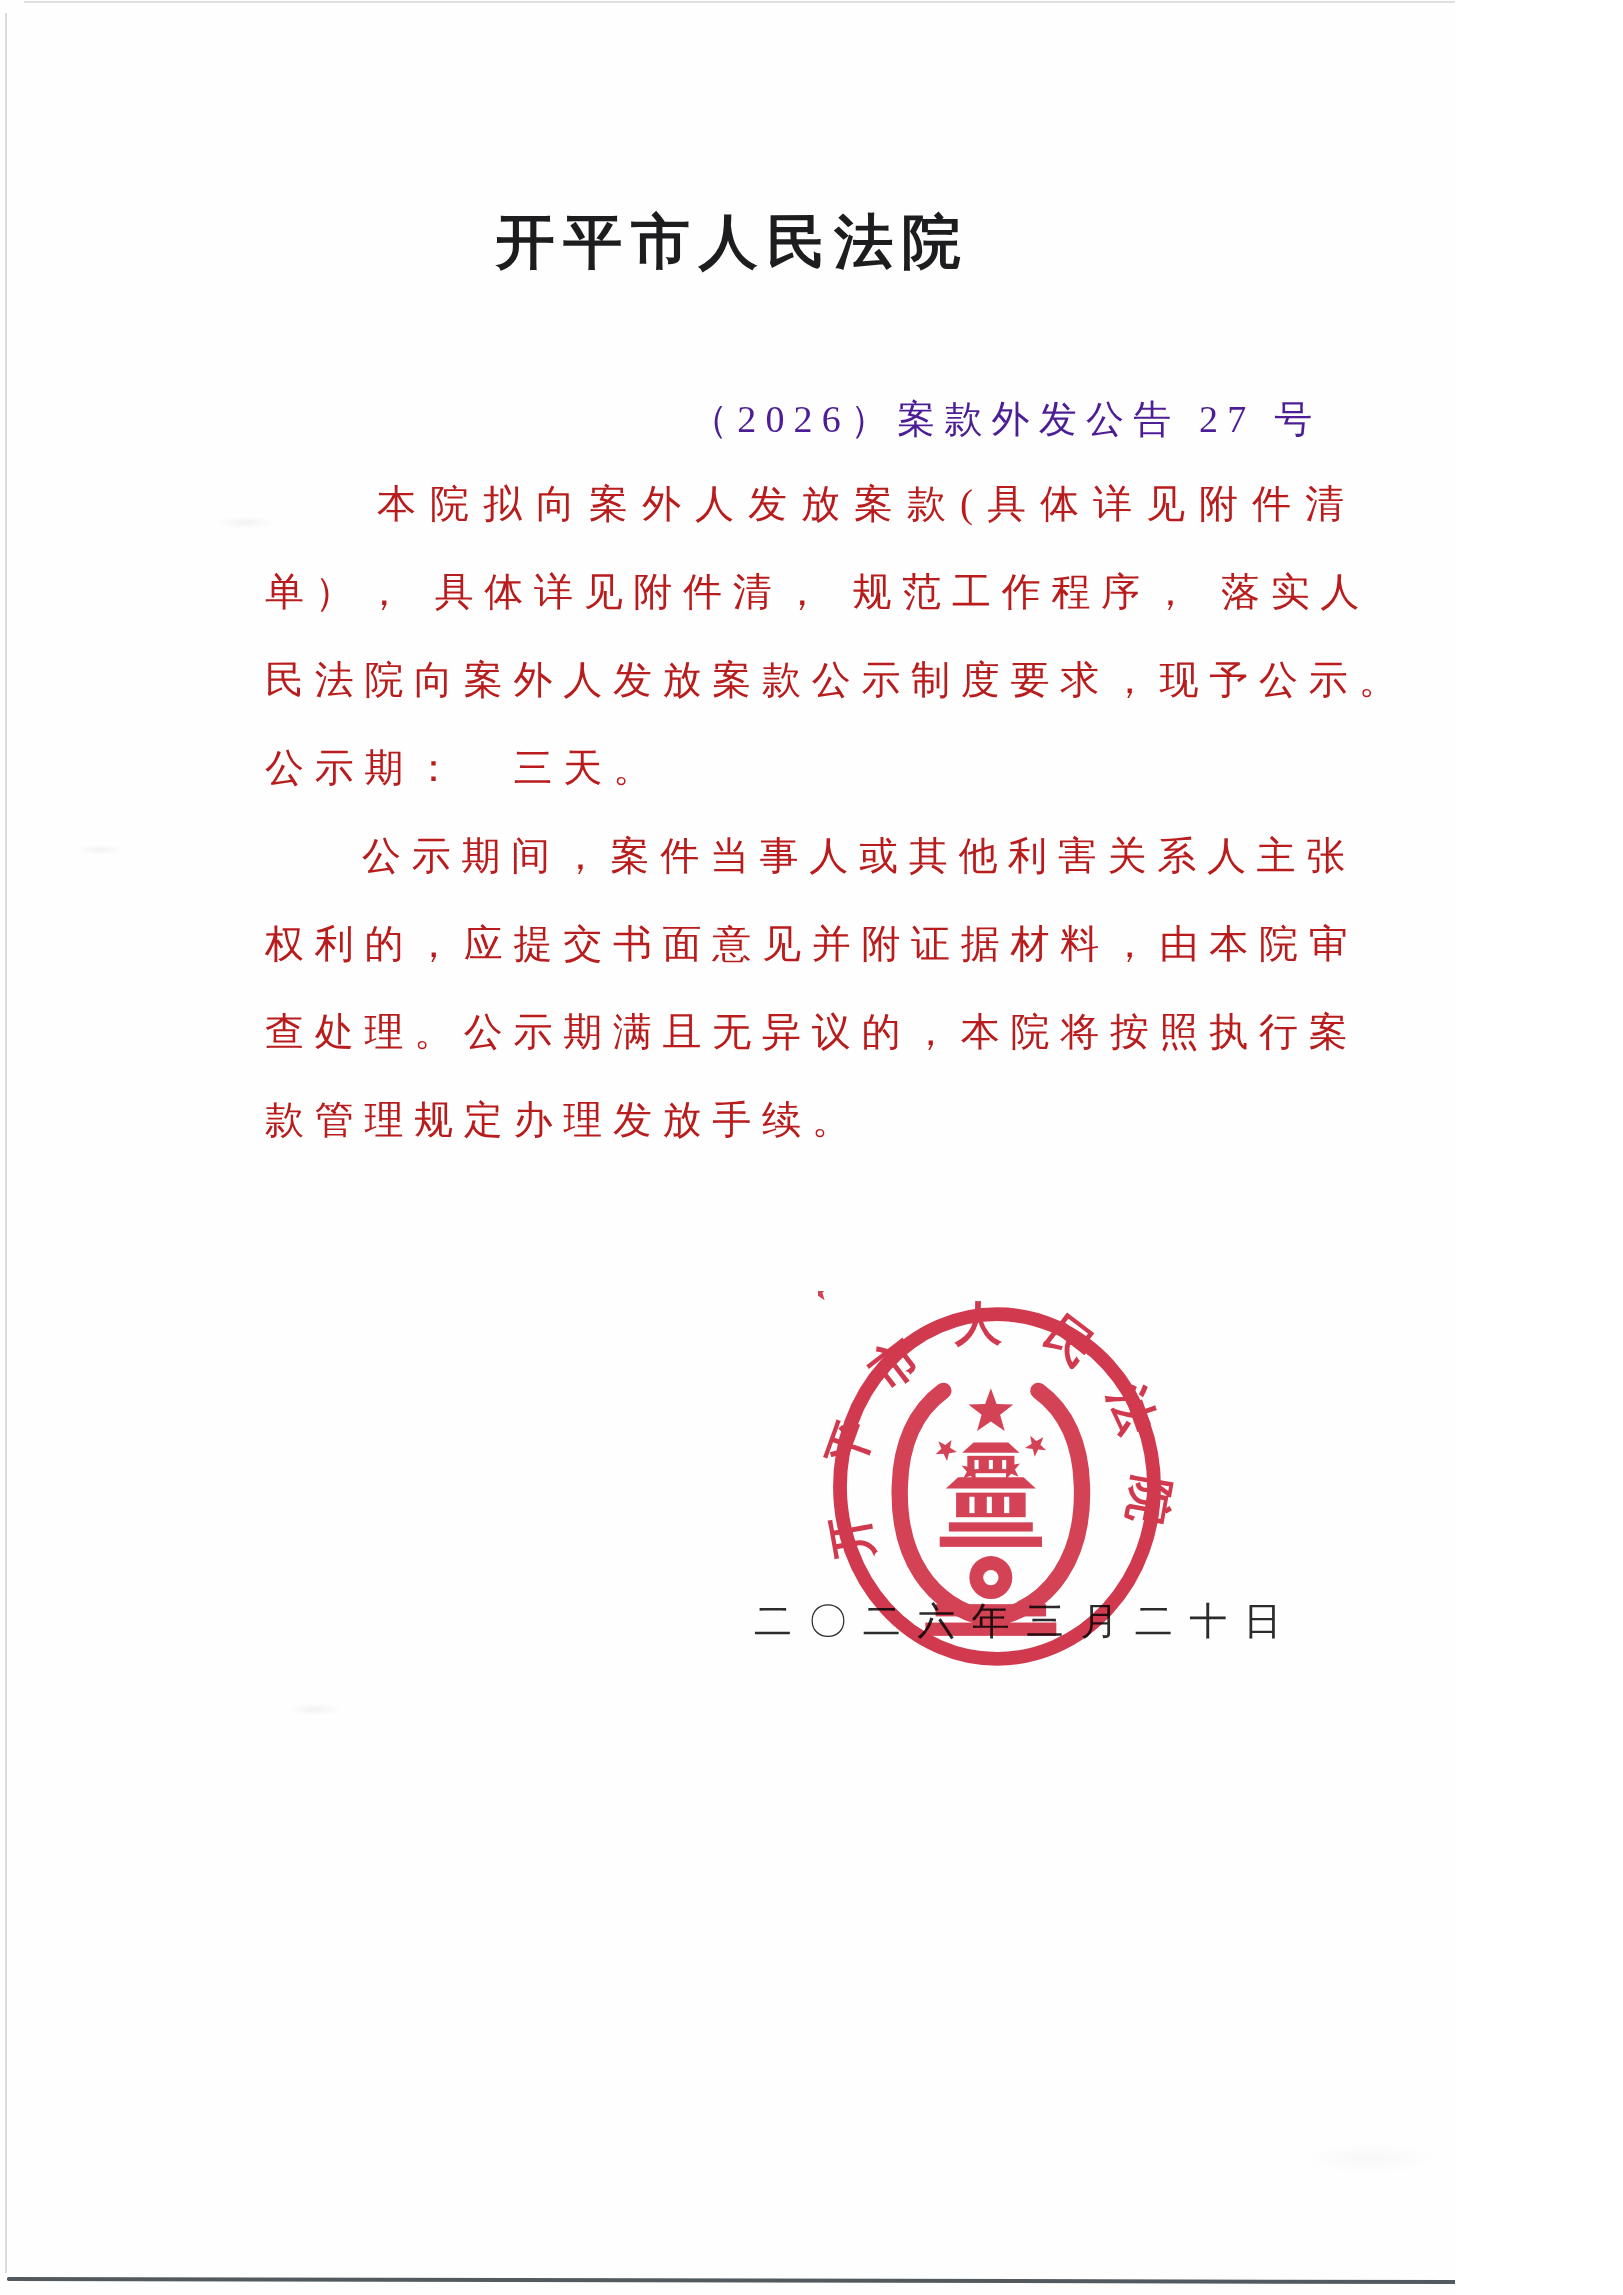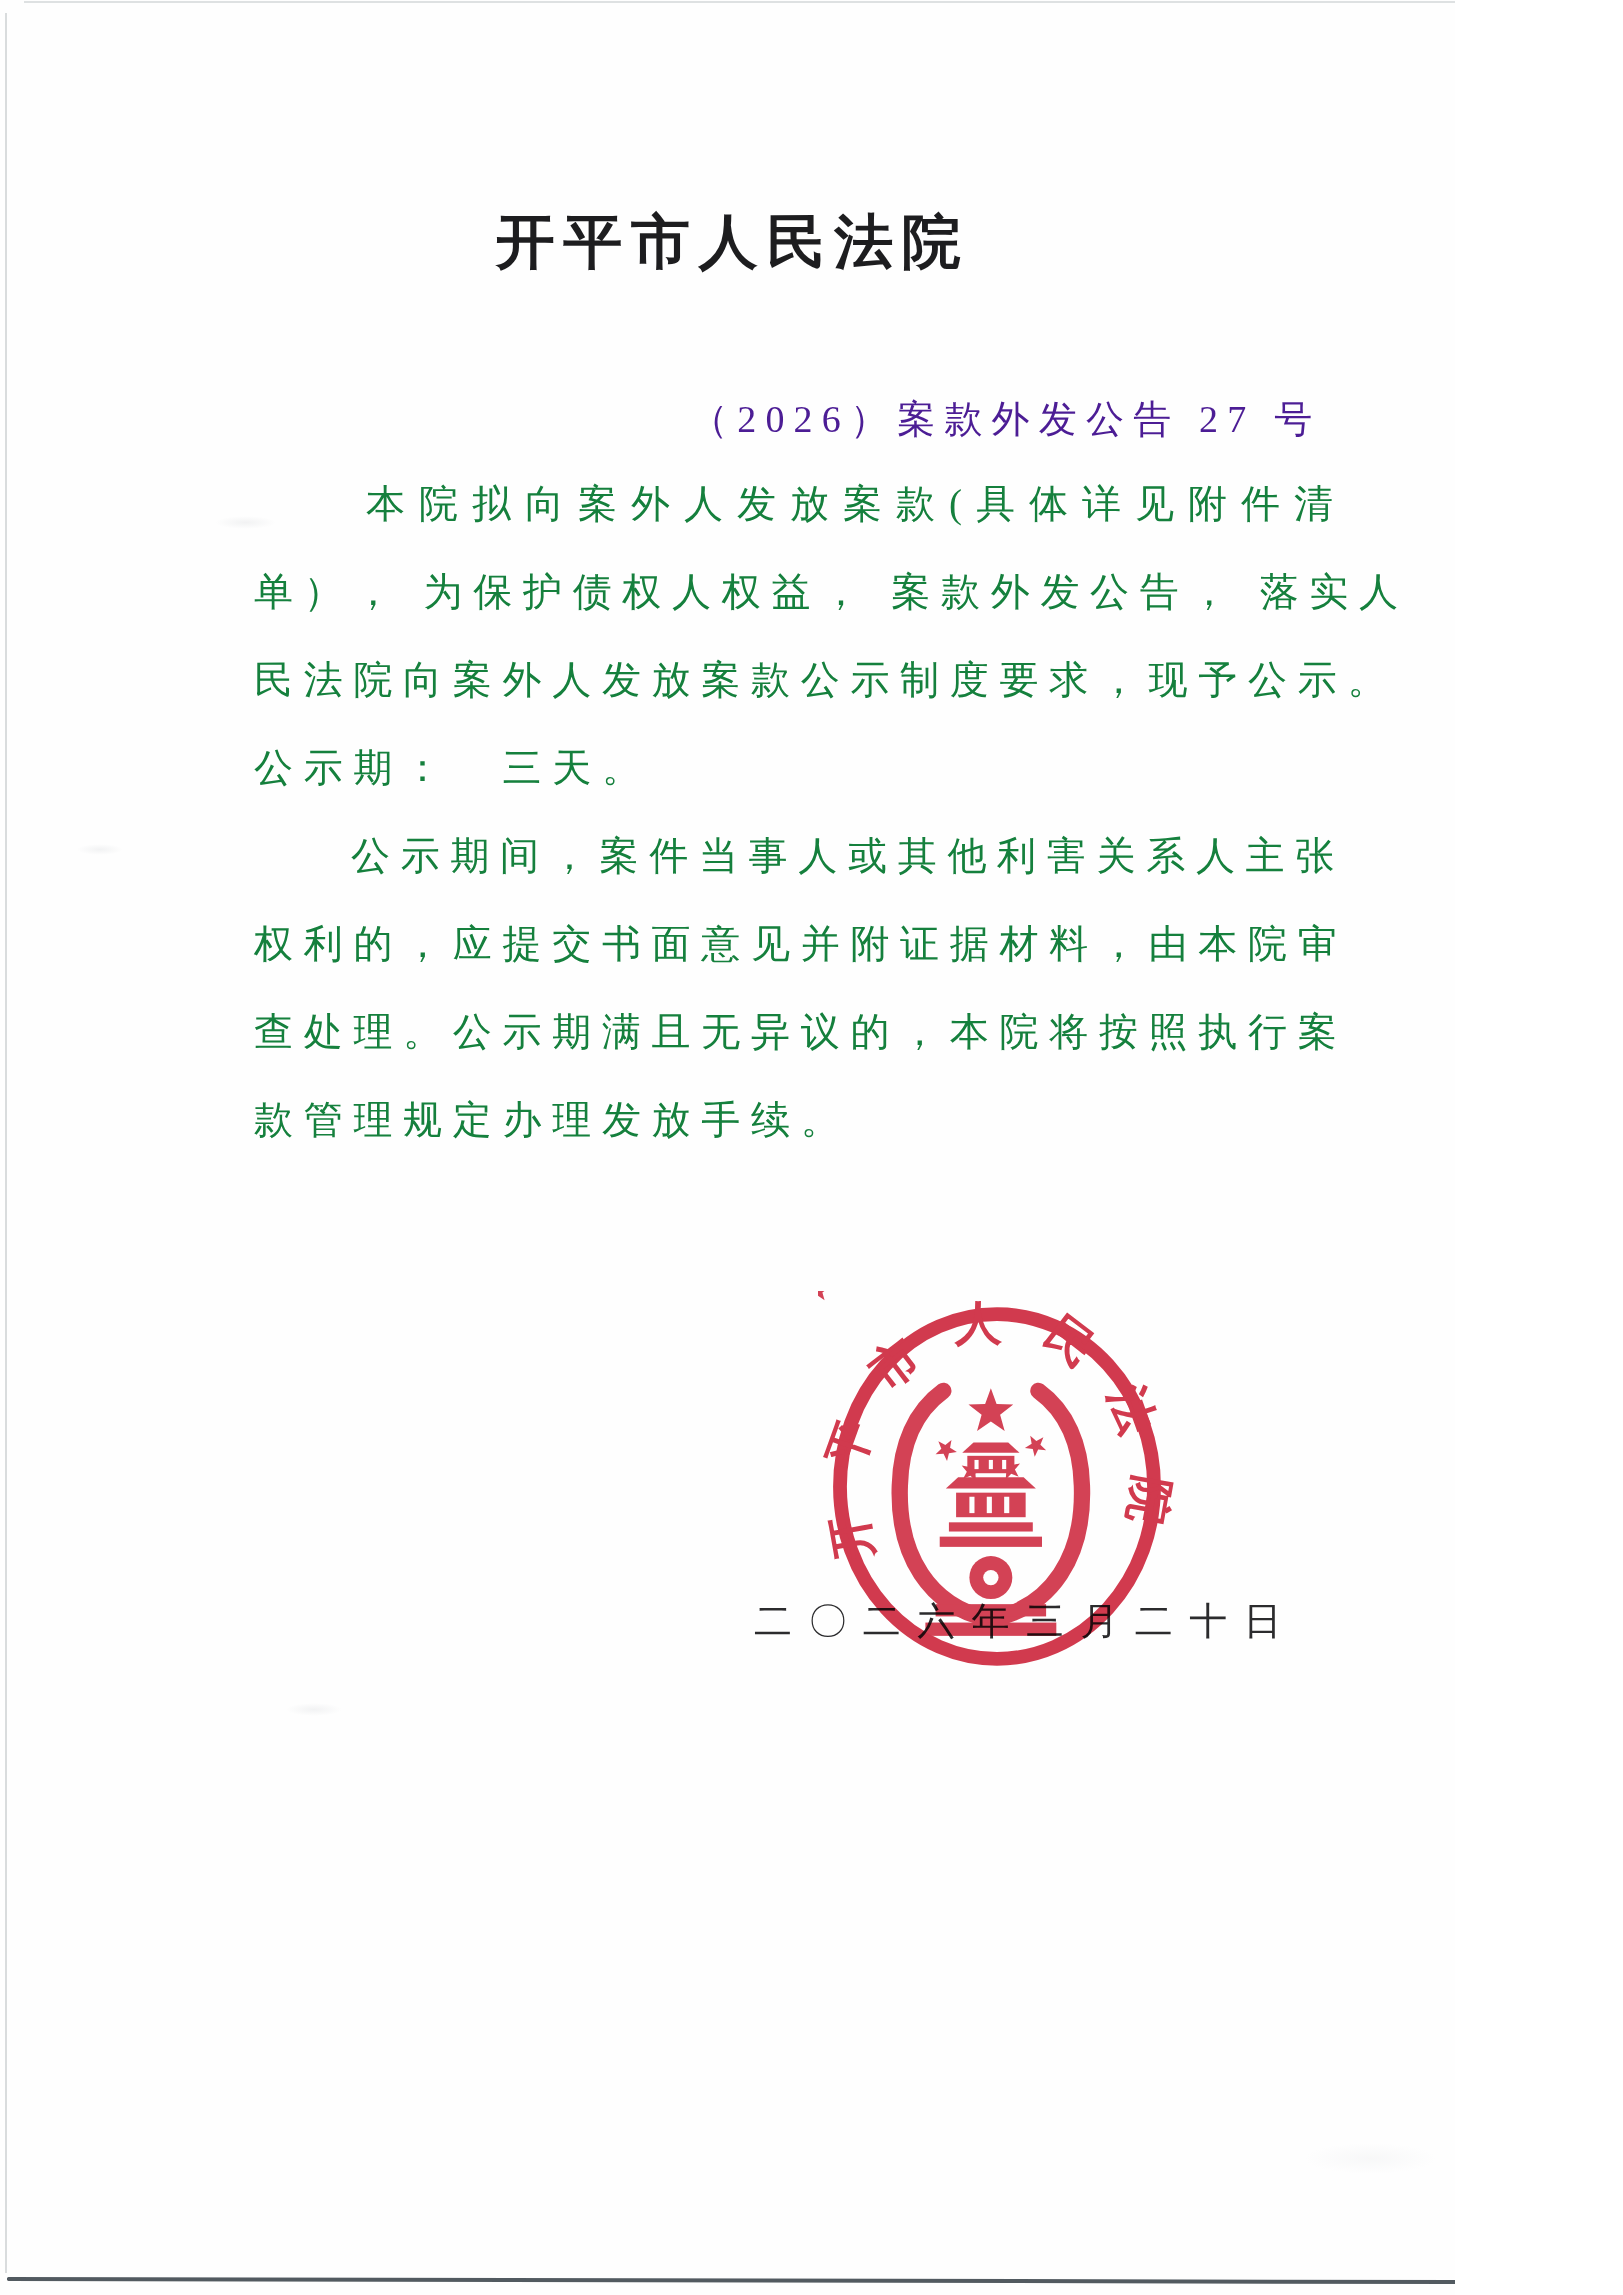--- a/index.html
+++ b/index.html
@@ -34,21 +34,21 @@
   .docnum{
     position:absolute;left:690px;top:395px;
     font-size:38px;line-height:49px;
     letter-spacing:9.2px;color:#4c1d95;white-space:nowrap;
   }
 
   .body-block{position:absolute;left:254px;top:460px;width:1227px;}
   .line{
     height:88px;line-height:88px;
     font-size:39px;letter-spacing:10.7px;
-    white-space:nowrap;color:#15803d;
+    white-space:nowrap;color:#b91c1c;margin-left:11px;
   }
   .ind1{padding-left:112px;letter-spacing:14px;}
   .ind2{padding-left:97px;font-family:Liberation Serif, serif;}
 
   .date{
     position:absolute;left:754px;top:1601px;
     font-size:38px;line-height:41px;letter-spacing:16.4px;
     color:#2b2b2d;white-space:nowrap;z-index:1;
   }
 
@@ -70,21 +70,21 @@
   <div class="smudge s2"></div>
   <div class="smudge s3"></div>
   <div class="smudge s4"></div>
 
   <div class="t1">开平市人民法院</div>
 
   <div class="docnum">（2026）案款外发公告 27 号</div>
 
   <div class="body-block">
     <div class="line ind1">本院拟向案外人发放案款(具体详见附件清</div>
-    <div class="line">单）， 为保护债权人权益， 案款外发公告， 落实人</div>
+    <div class="line">单）， 具体详见附件清， 规范工作程序， 落实人</div>
     <div class="line">民法院向案外人发放案款公示制度要求，现予公示。</div>
     <div class="line">公示期：　三天。</div>
     <div class="line ind2">公示期间，案件当事人或其他利害关系人主张</div>
     <div class="line">权利的，应提交书面意见并附证据材料，由本院审</div>
     <div class="line">查处理。公示期满且无异议的，本院将按照执行案</div>
     <div class="line">款管理规定办理发放手续。</div>
   </div>
 
   <div class="date">二〇二六年三月二十日</div>
 

